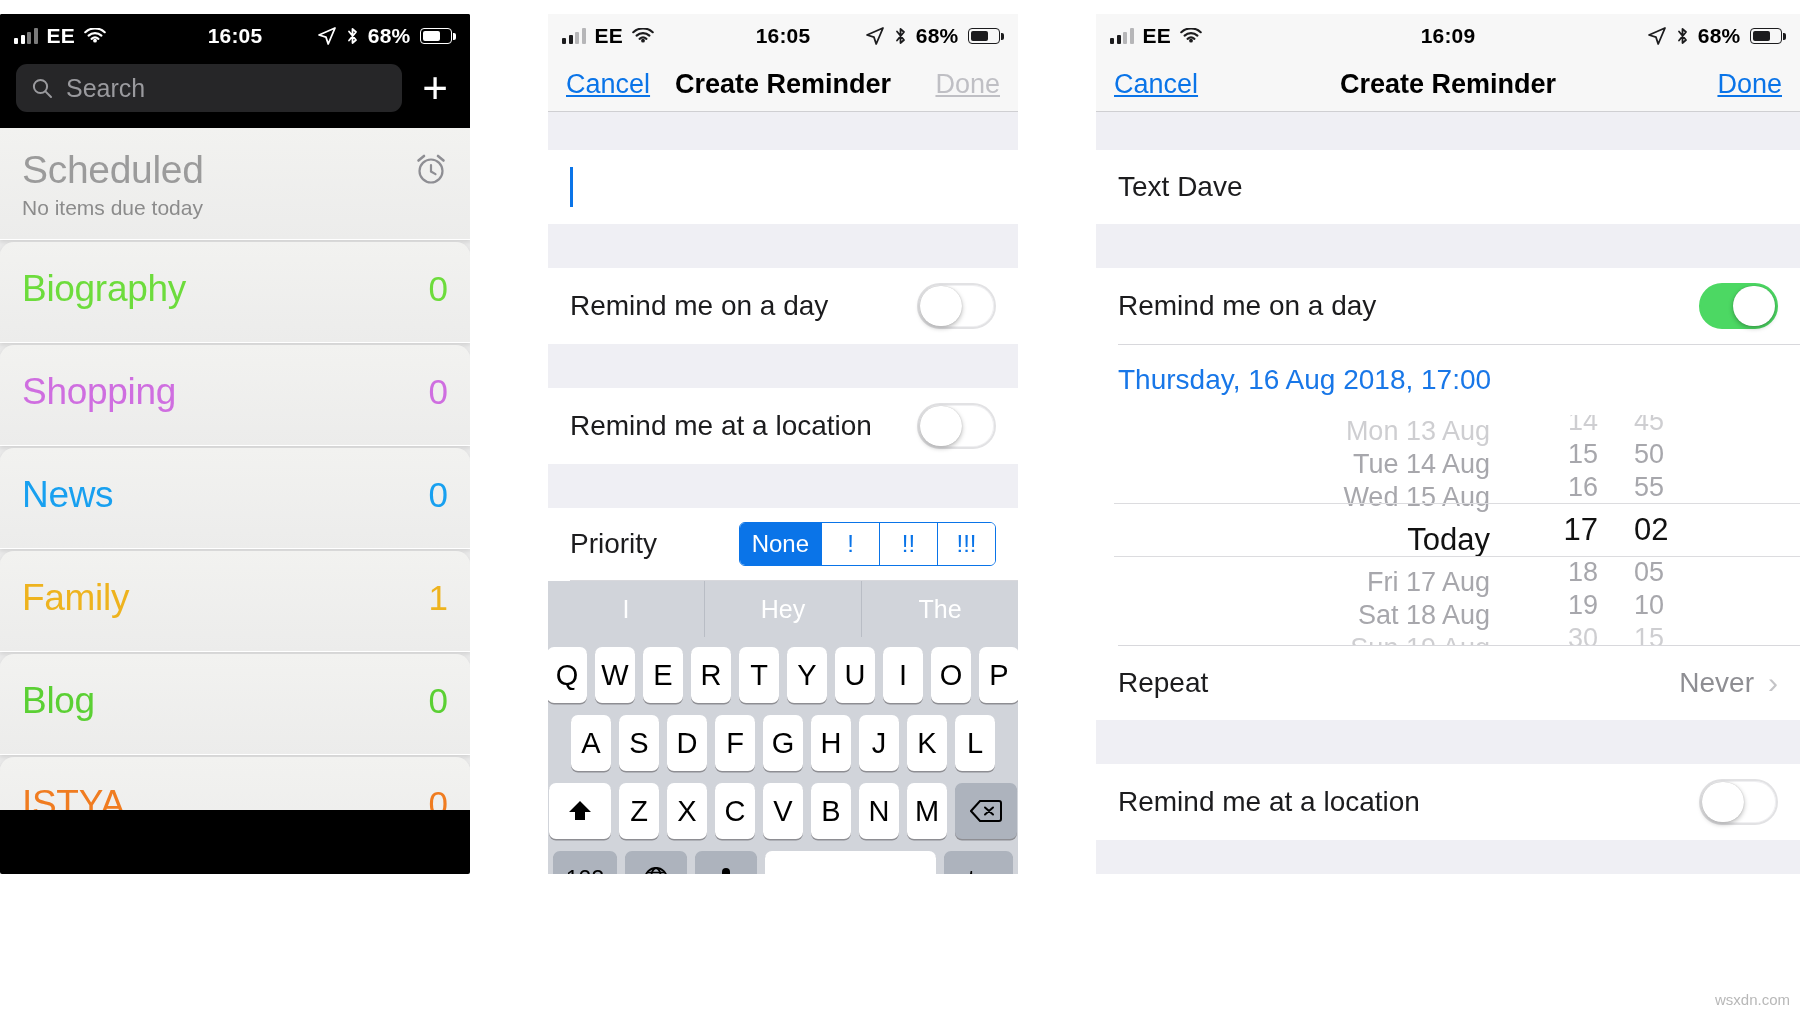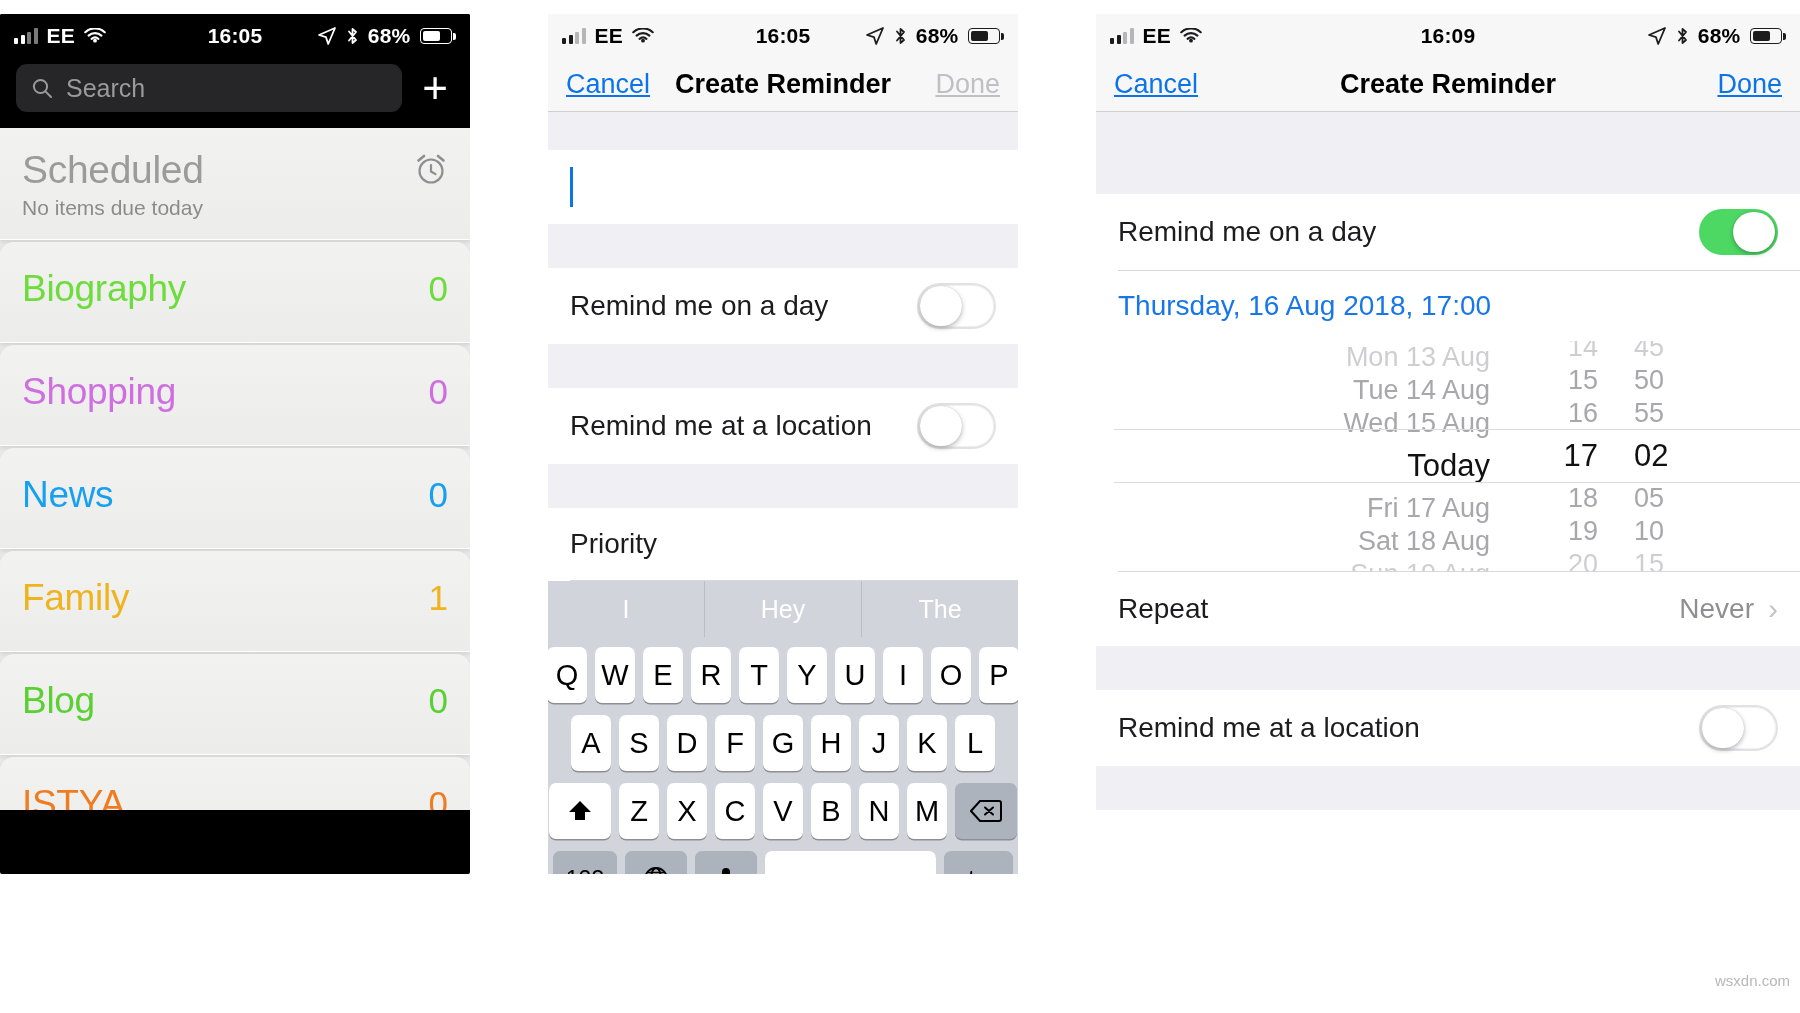--- a/index.html
+++ b/index.html
@@ -162,21 +162,21 @@
   .pk-item { height: 33px; line-height: 33px; font-size: 27px; color: #a7a7ac; white-space: nowrap; }
   .pk-item.f1 { opacity: .55; }
   .pk-item.sel { color: #111; font-size: 31px; height: 52px; line-height: 52px; }
   .pk-lines { position: absolute; left: 18px; right: 0; pointer-events: none; }
   .pk-line { position: absolute; left: 0; right: 0; height: 1px; background: #dcdcdf; }
 
   .chev { color: #c4c4c7; font-size: 30px; margin-left: 14px; font-weight: 300; }
   .val { font-size: 28px; color: #8e8e93; }
 
   .watermark {
-    position: absolute; right: 10px; bottom: 24px;
+    position: absolute; right: 10px; bottom: 5px;
     font-size: 15px; color: #b8b8b8;
   }
 </style>
 </head>
 <body>
 
 <div class="stage">
 
   <div class="phone" id="p1">
 
@@ -347,20 +347,26 @@
       <span class="lab">Remind me at a location</span>
       <span class="toggle">
           <span class="knob"></span>
         </span>
     </div>
 
     <div class="gap" style="height:44px"></div>
 
     <div class="frow" style="height:72px">
       <span class="lab">Priority</span>
+      <span class="segctl">
+        <span class="seg sel">None</span>
+        <span class="seg">!</span>
+        <span class="seg">!!</span>
+        <span class="seg">!!!</span>
+      </span>
     </div>
     <div class="sepline"></div>
 
     <div class="kb">
       <div class="kb-predict">
         <span class="pred">I</span>
         <span class="pred">Hey</span>
         <span class="pred">The</span>
       </div>
       <div class="kb-rows">
@@ -467,20 +473,23 @@
     </div>
 
     <div class="navbar">
       <span class="nb-btn">Cancel</span>
       <span class="nb-title">Create Reminder</span>
       <span class="nb-btn">Done</span>
     </div>
 
     <div class="gap" style="height:38px"></div>
 
+    <div class="frow" style="height:74px">
+      <span class="lab">Text Dave</span>
+    </div>
 
     <div class="gap" style="height:44px"></div>
 
     <div class="frow" style="height:76px">
       <span class="lab">Remind me on a day</span>
       <span class="toggle on">
           <span class="knob"></span>
         </span>
     </div>
     <div class="sepline"></div>
@@ -507,21 +516,21 @@
 
         </div>
         <div class="pk-col hours">
 
           <span class="pk-item f1">14</span>
           <span class="pk-item">15</span>
           <span class="pk-item">16</span>
           <span class="pk-item sel">17</span>
           <span class="pk-item">18</span>
           <span class="pk-item">19</span>
-          <span class="pk-item f1">20</span>
+          <span class="pk-item f1">30</span>
 
         </div>
         <div class="pk-col mins">
 
           <span class="pk-item f1">45</span>
           <span class="pk-item">50</span>
           <span class="pk-item">55</span>
           <span class="pk-item sel">02</span>
           <span class="pk-item">05</span>
           <span class="pk-item">10</span>

